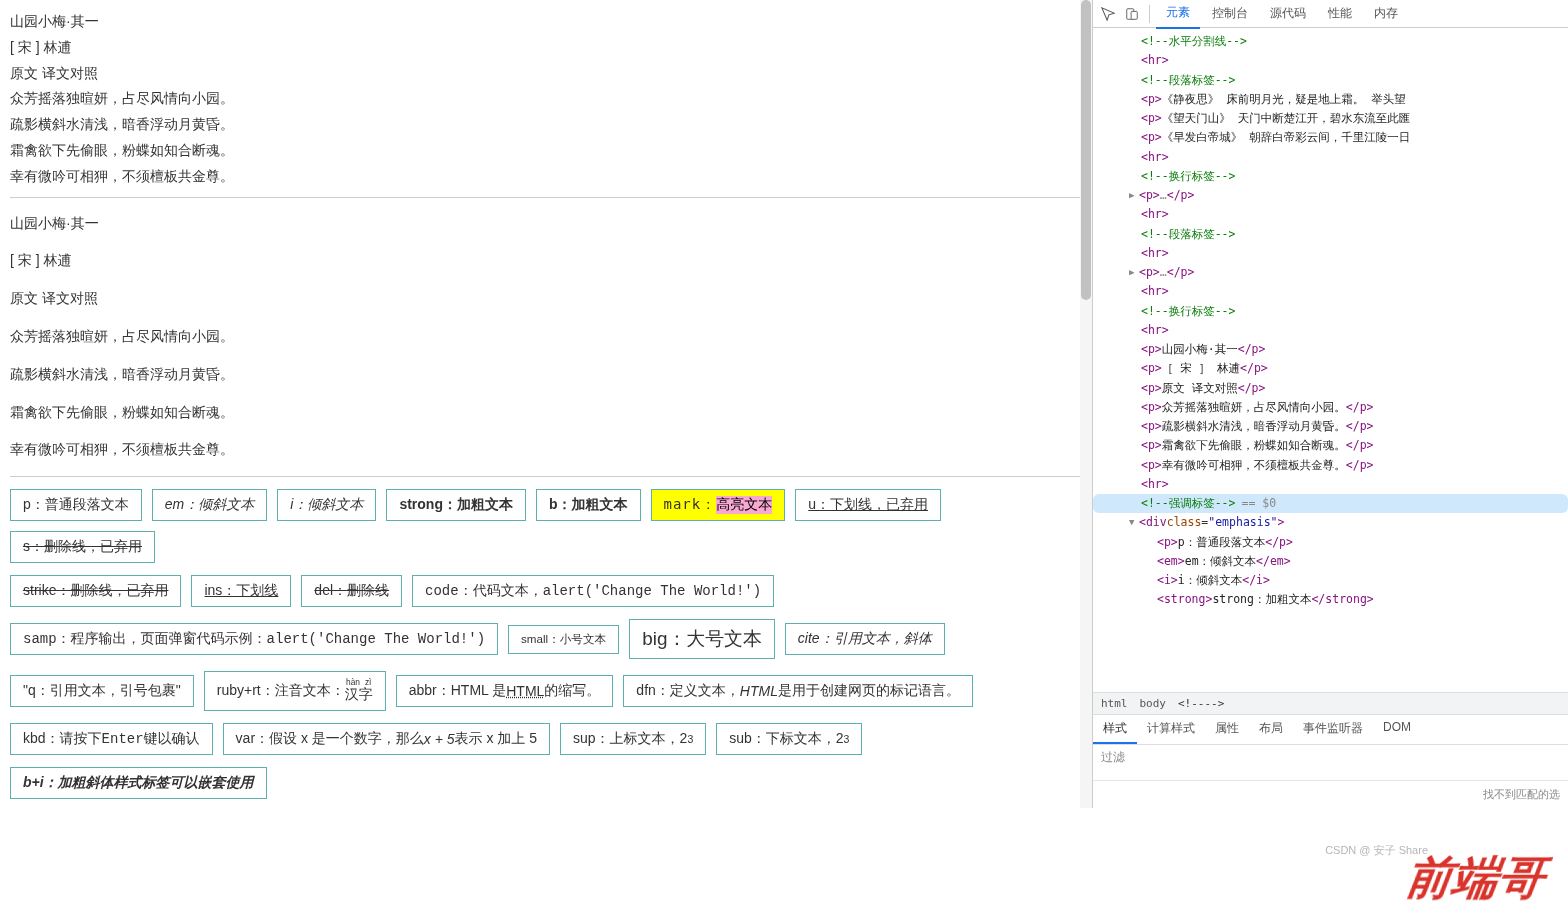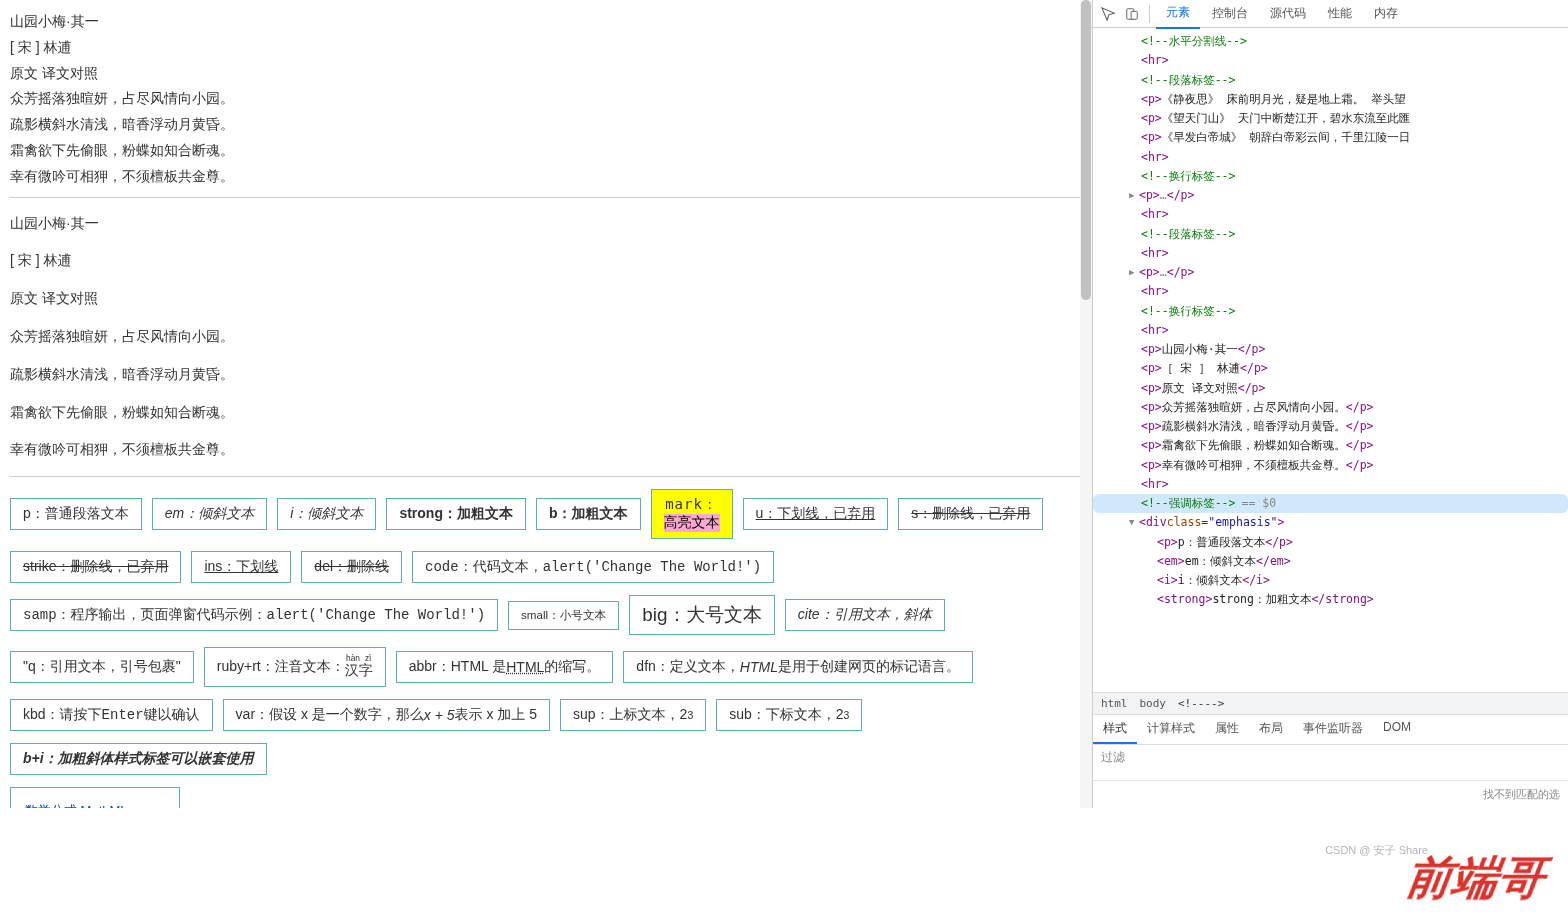--- a/index.html
+++ b/index.html
@@ -12,21 +12,21 @@
 .poem-block p { margin: 2px 0; }
 hr.sep { border: none; border-top: 1px solid #ccc; margin: 8px 0 12px 0; }
 .poem-block2 p { margin: 14px 0; font-size: 14px; }
 .tags-container { margin-top: 8px; }
 .tag-row { display: flex; flex-wrap: wrap; gap: 10px; margin-bottom: 12px; align-items: center; }
 .tag-box { border: 1px solid #5cb0b0; padding: 6px 12px; font-size: 14px; display: inline-flex; align-items: center; white-space: nowrap; }
 .tag-box em, .tag-box i { font-style: italic; }
 .tag-box strong, .tag-box b { font-weight: bold; }
 .tag-box .mark-l { font-family: monospace; letter-spacing:1px;}
 .tag-box mark { background: #f9a8d4; padding: 0; }
-.mark-box { background: #ffff00; flex-direction: column; }
+.mark-box { background: #ffff00; }
 .tag-box u { text-decoration: underline; }
 .tag-box s, .tag-box del, .tag-box strike { text-decoration: line-through; }
 .tag-box ins { text-decoration: underline; }
 .tag-box code { font-family: "Courier New", monospace; }
 .tag-box samp { font-family: "Courier New", monospace; }
 .tag-box small { font-size: 0.83em; }
 .tag-box big { font-size: 1.35em; }
 .tag-box cite { font-style: italic; }
 .tag-box dfn { font-style: italic; }
 .tag-box abbr { text-decoration: underline dotted; }

